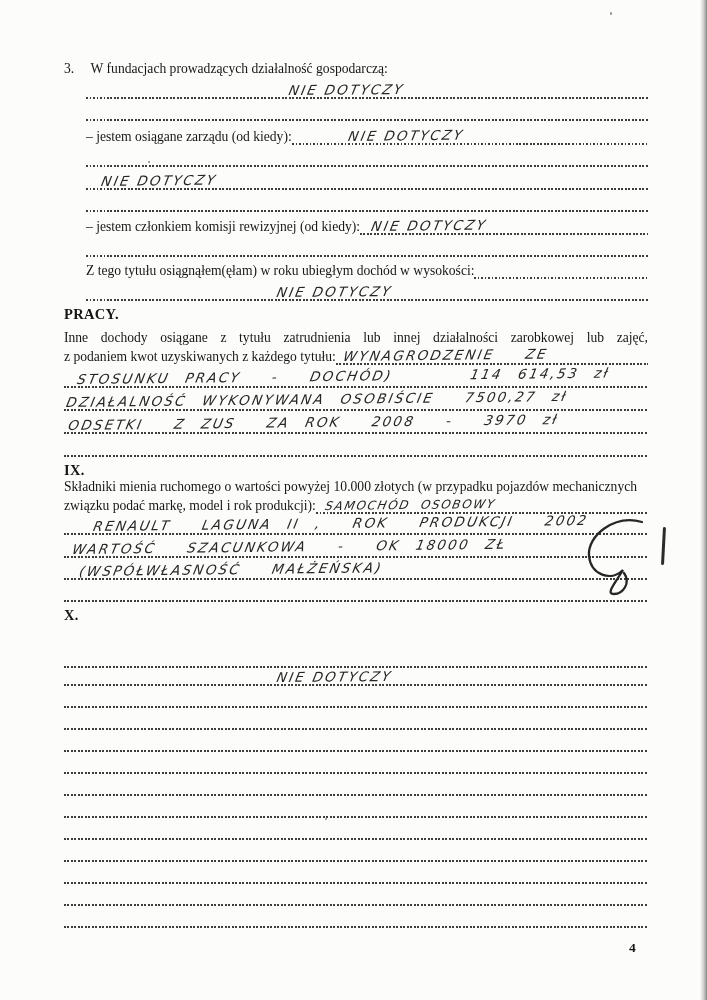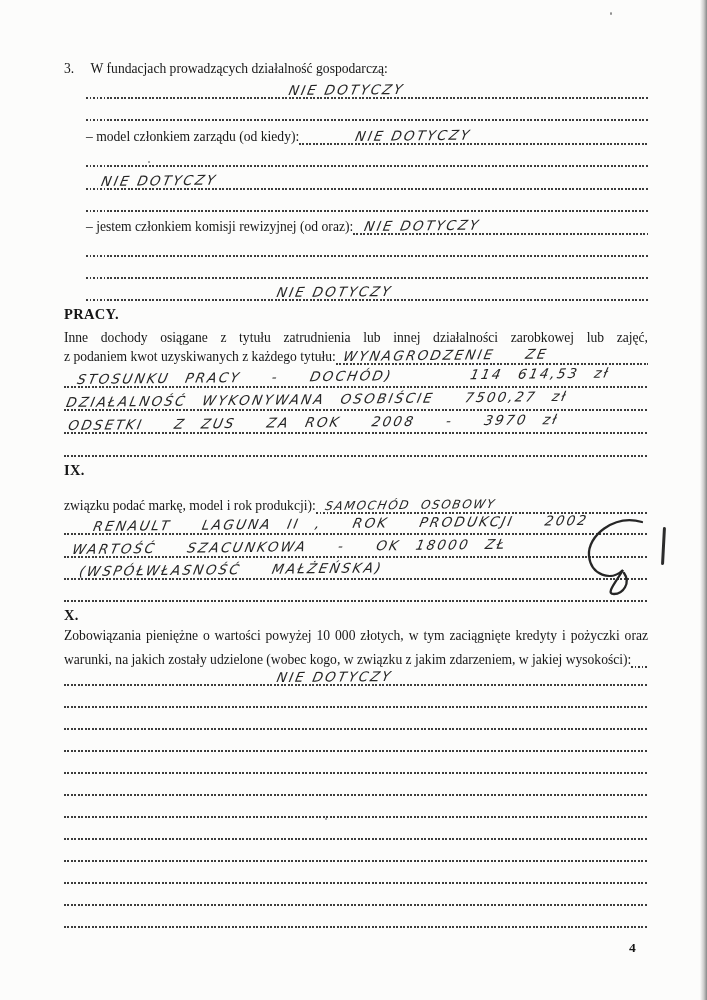--- a/index.html
+++ b/index.html
@@ -56,49 +56,50 @@
   <div class="row indent" style="top:79px">
     <span class="fill dots">
       <span class="hw center">NIE DOTYCZY</span>
     </span>
   </div>
   <div class="row indent" style="top:101px">
       <span class="fill dots"></span>
     </div>
 
   <div class="row indent" style="top:125px">
-    <span class="lbl">– model członkiem zarządu (od kiedy): </span>
+    <span class="lbl">– jestem osiągane zarządu (od kiedy): </span>
     <span class="fill dots">
       <span class="hw" style="left:55px">NIE DOTYCZY</span>
     </span>
   </div>
   <div class="row indent" style="top:147px">
       <span class="fill dots"></span>
     </div>
 
   <div class="row indent" style="top:170px">
     <span class="fill dots">
       <span class="hw" style="left:14px">NIE DOTYCZY</span>
     </span>
   </div>
   <div class="row indent" style="top:192px">
       <span class="fill dots"></span>
     </div>
 
   <div class="row indent" style="top:215px">
-    <span class="lbl">– jestem członkiem komisji rewizyjnej (od oraz): </span>
+    <span class="lbl">– jestem członkiem komisji rewizyjnej (od kiedy): </span>
     <span class="fill dots">
       <span class="hw" style="left:10px">NIE DOTYCZY</span>
     </span>
   </div>
   <div class="row indent" style="top:237px">
       <span class="fill dots"></span>
     </div>
 
   <div class="row indent" style="top:259px">
+    <span class="lbl">Z tego tytułu osiągnąłem(ęłam) w roku ubiegłym dochód w wysokości: </span>
     <span class="fill dots"></span>
   </div>
   <div class="row indent" style="top:281px">
     <span class="fill dots">
       <span class="hw center" style="left:44%">NIE DOTYCZY</span>
     </span>
   </div>
 
   <div class="sechead" style="top:306px">PRACY.</div>
   <div class="trow just" style="top:329px">Inne dochody osiągane z tytułu zatrudnienia lub innej działalności zarobkowej lub zajęć,</div>
@@ -122,20 +123,21 @@
   <div class="row" style="top:414px">
     <span class="fill dots">
       <span class="hw ws" style="left:3px">ODSETKI  Z ZUS  ZA ROK  2008  -  3970 zł</span>
     </span>
   </div>
   <div class="row" style="top:437px">
       <span class="fill dots"></span>
     </div>
 
   <div class="sechead" style="top:462px">IX.</div>
+  <div class="trow" style="top:479px;line-height:16px">Składniki mienia ruchomego o wartości powyżej 10.000 złotych (w przypadku pojazdów mechanicznych</div>
 
   <div class="row" style="top:494px">
     <span class="lbl">związku podać markę, model i rok produkcji): </span>
     <span class="fill dots">
       <span class="hw small" style="left:8px">SAMOCHÓD  OSOBOWY</span>
     </span>
   </div>
   <div class="row" style="top:515px">
     <span class="fill dots">
       <span class="hw ws" style="left:28px">RENAULT  LAGUNA II ,  ROK  PRODUKCJI  2002</span>
@@ -154,24 +156,22 @@
   <div class="row" style="top:582px">
       <span class="fill dots"></span>
     </div>
 
   <svg class="paraph" viewBox="0 0 70 90">
     <path d="M62,13 C34,5 7,27 9,47 C11,66 31,73 43,61 C36,73 25,85 34,85 C43,85 51,74 44,64" fill="none" stroke="#262626" stroke-width="2.3" stroke-linecap="round"></path>
   </svg>
   <div class="pen-stroke"></div>
 
   <div class="sechead" style="top:607px">X.</div>
-  <div class="trow just" style="top:627px">Zobowiązania pieniężne o wartości powyżej 10 000 złotych, w tym zaciągnięte kredyty i pożyczki oraz</div>
 
   <div class="row" style="top:648px">
-    <span class="lbl">warunki, na jakich zostały udzielone (wobec kogo, w związku z jakim zdarzeniem, w jakiej wysokości): </span>
     <span class="fill dots"></span>
   </div>
   <div class="row" style="top:666px">
     <span class="fill dots">
       <span class="hw center">NIE DOTYCZY</span>
     </span>
   </div>
 
   <div class="row" style="top:688px">
       <span class="fill dots"></span>

